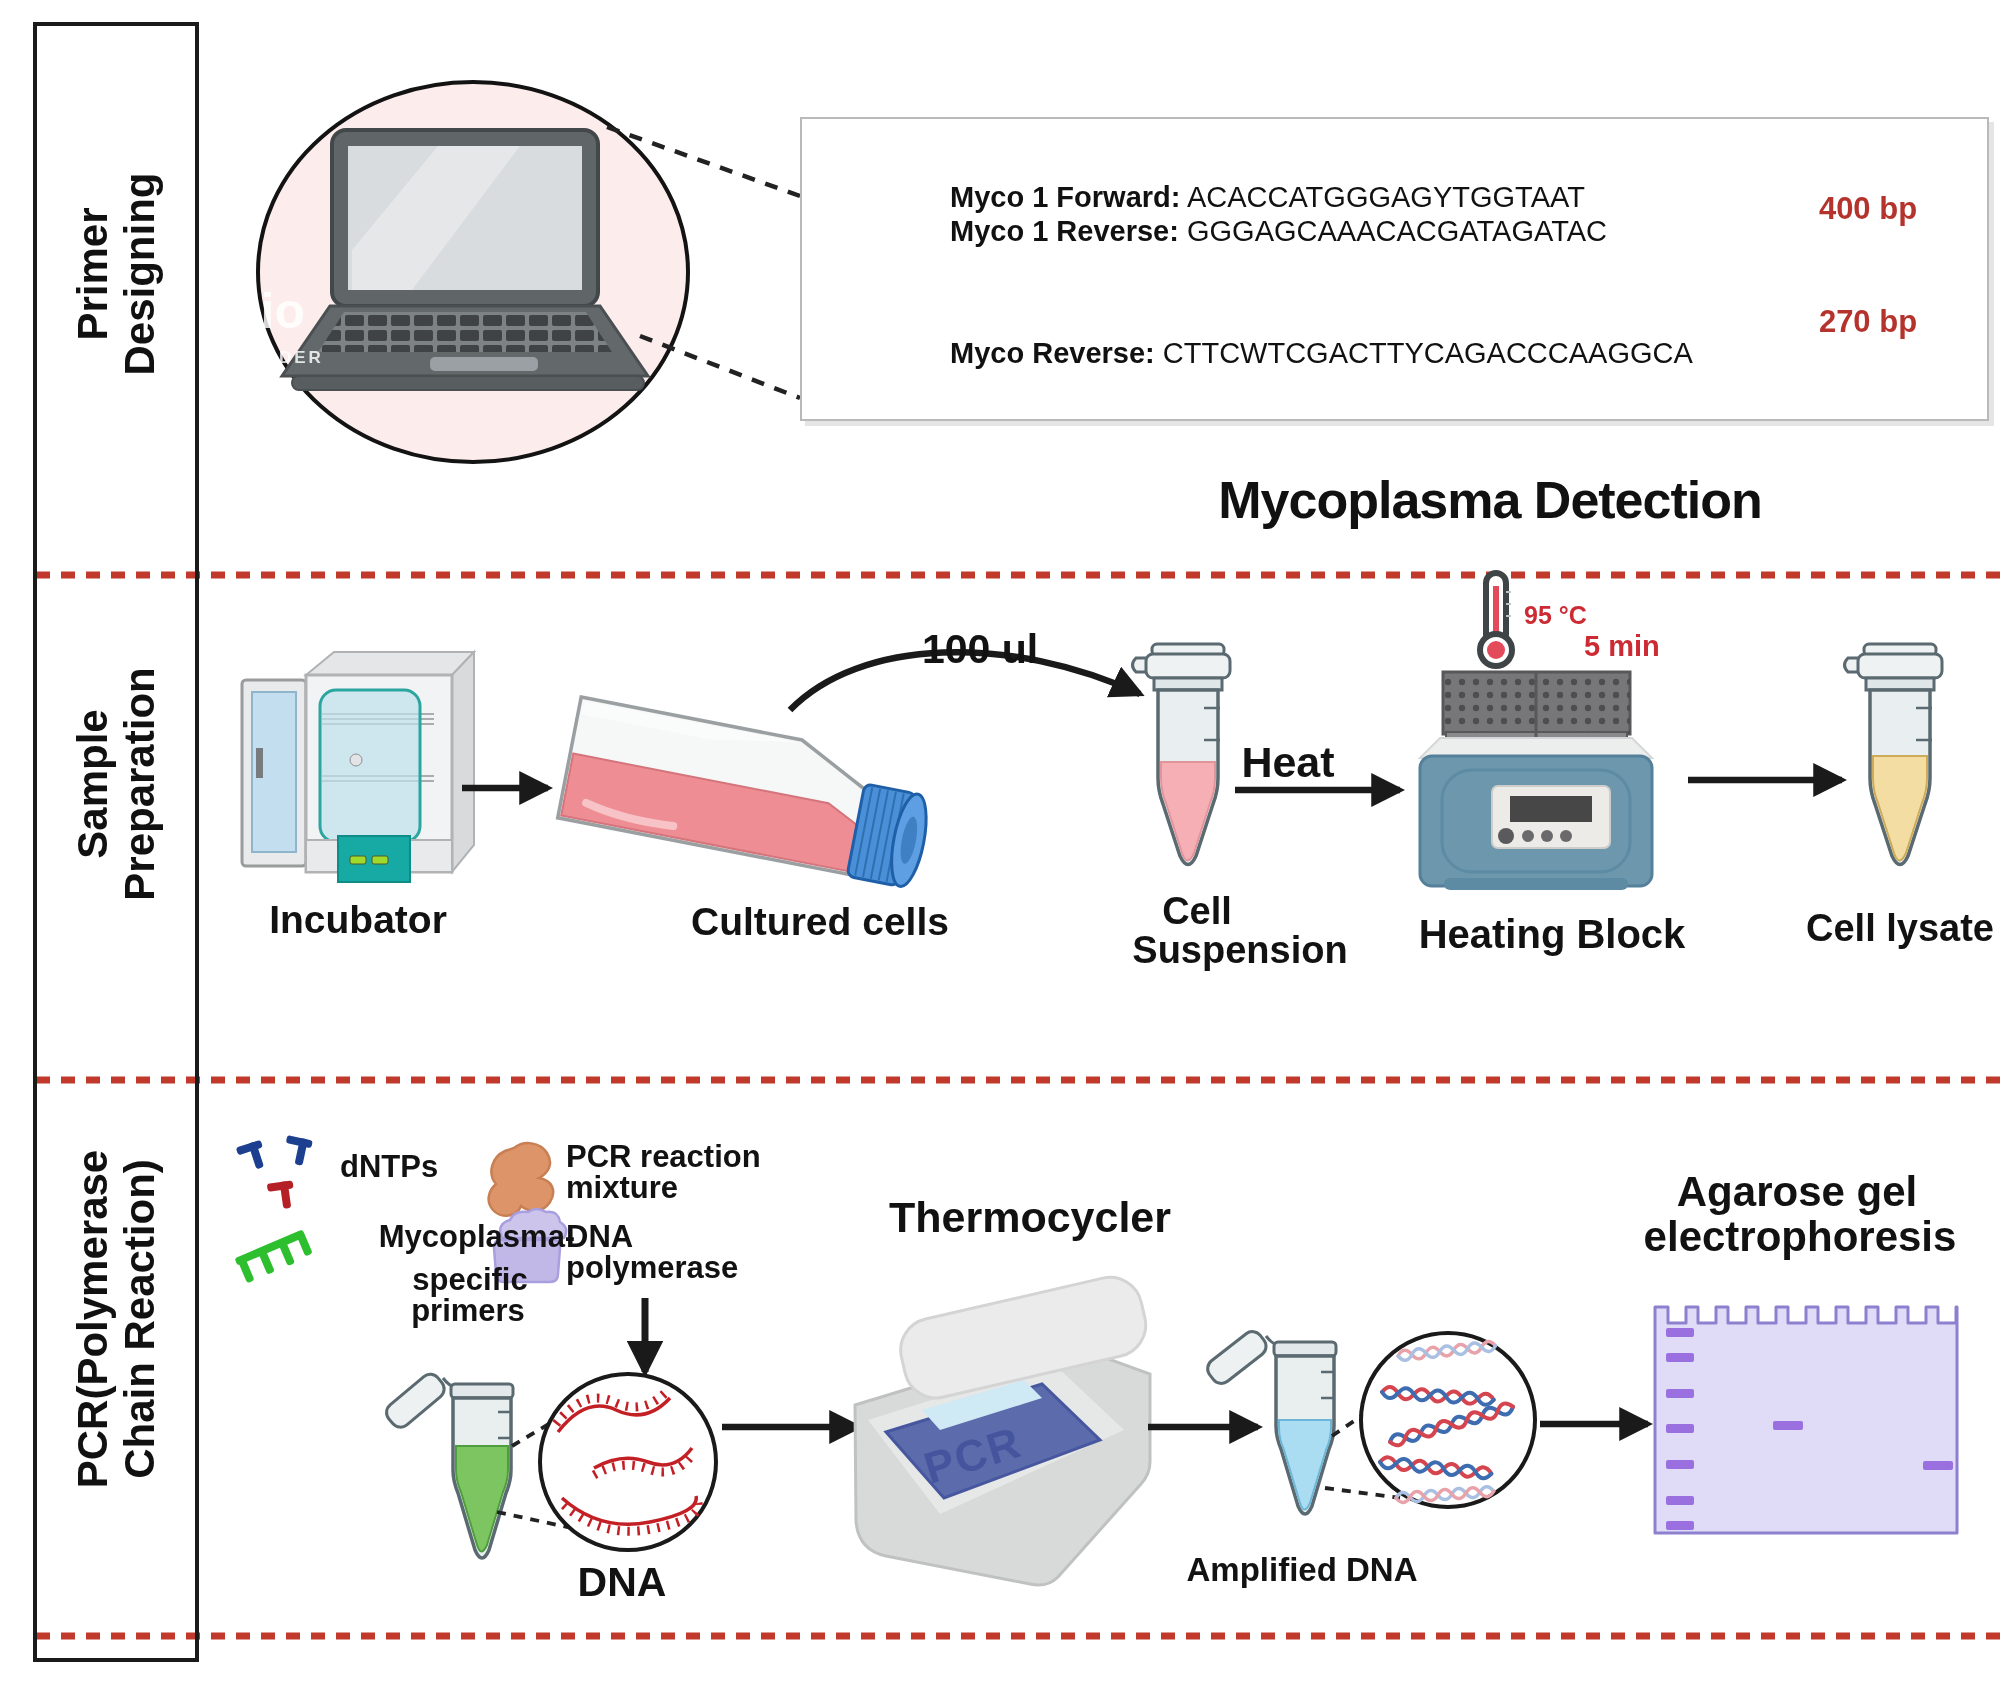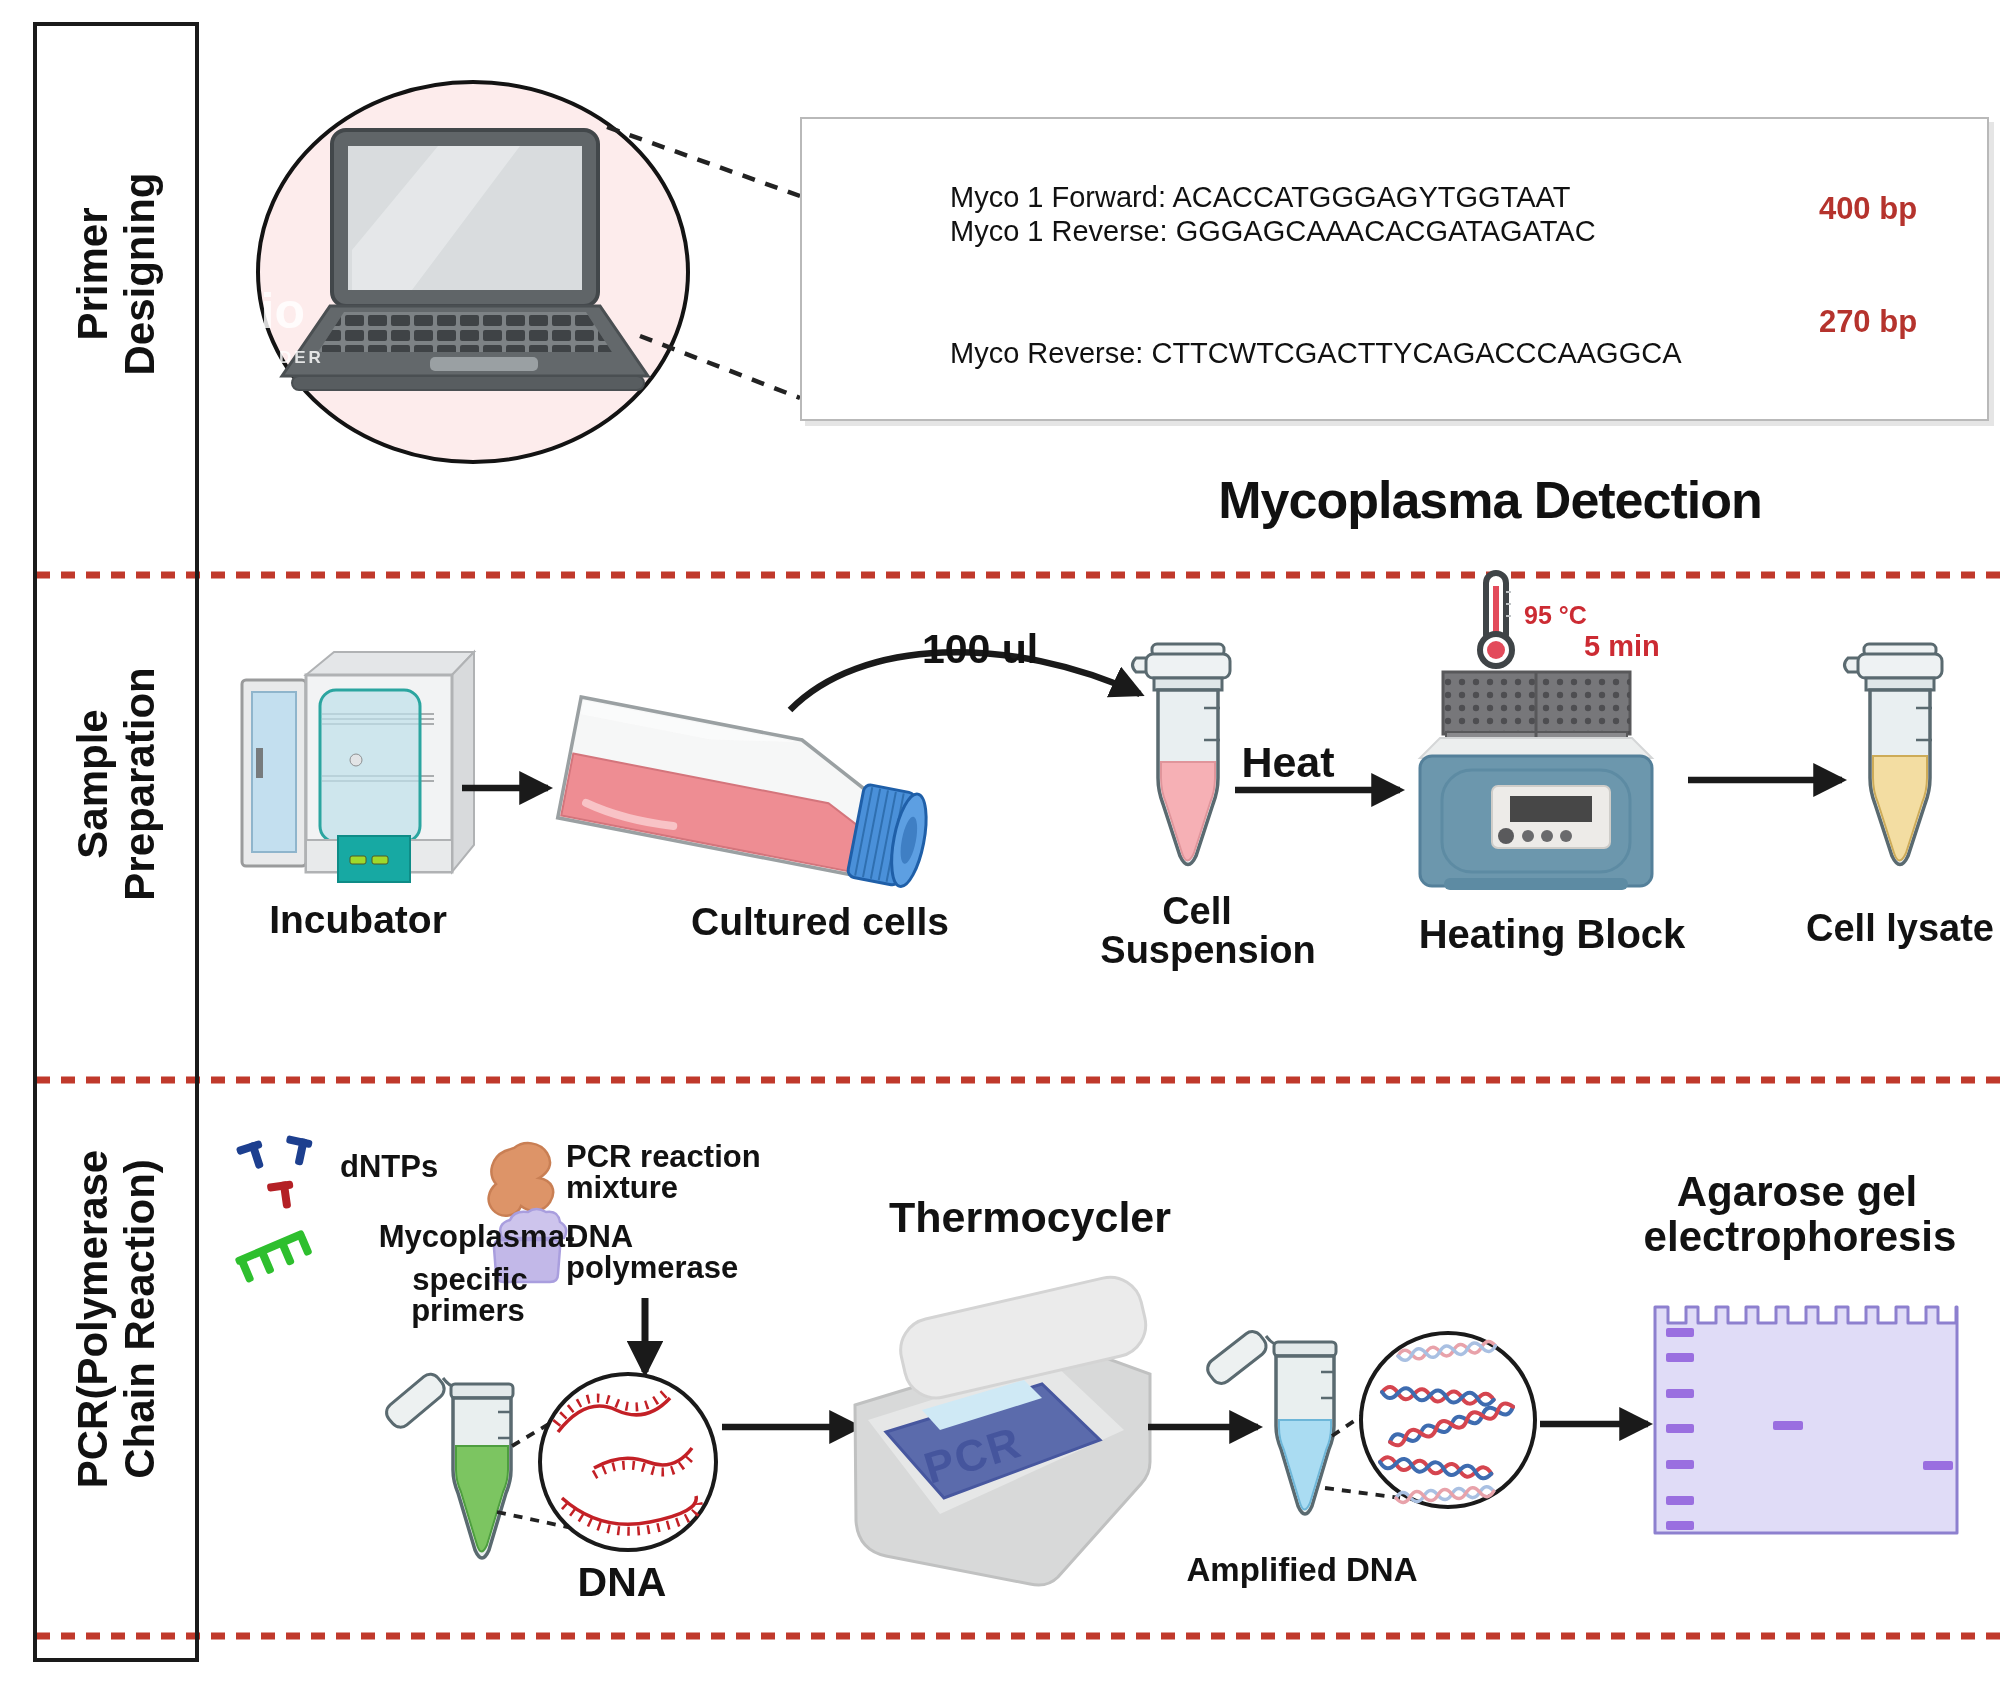--- a/index.html
+++ b/index.html
@@ -6,21 +6,21 @@
   #stage{position:relative;width:2000px;height:1681px;background:#ffffff;overflow:hidden;
          font-family:"Liberation Sans","DejaVu Sans",sans-serif;color:#111;}
   svg.art{position:absolute;left:0;top:0;z-index:1;}
   .txt{position:absolute;z-index:2;font-weight:bold;color:#121212;white-space:nowrap;}
   .ctr{transform:translate(-50%,-50%);text-align:right;}
   .vctr{transform:translate(0,-50%);}
   
   .seqbox{position:absolute;left:800px;top:117px;width:1185px;height:300px;background:#fff;
           border:2px solid #b9b9b9;box-shadow:5px 5px 0 rgba(0,0,0,0.10);z-index:1;}
   .seqrow{position:absolute;left:950px;z-index:2;font-size:29px;color:#111;white-space:nowrap;}
-  .seqrow b{font-weight:normal;}
+  .seqrow b{font-weight:bold;}
   .bp{position:absolute;z-index:2;font-size:31px;font-weight:bold;color:#b5332d;transform:translate(-50%,-50%);}
   .title{position:absolute;left:1490px;top:500px;transform:translate(-50%,-50%);z-index:2;
          font-size:52px;font-weight:800;letter-spacing:-1px;white-space:nowrap;}
   
   .sidebar{position:absolute;left:33px;top:22px;width:158px;height:1632px;border:4px solid #1a1a1a;z-index:3;}
   .side-label{position:absolute;left:50%;width:620px;text-align:center;
               transform:translate(-50%,-50%) rotate(-90deg);font-size:42px;font-weight:bold;line-height:1.12;}
   .wm{position:absolute;z-index:2;color:rgba(255,255,255,0.82);font-weight:700;}
   .redlbl{color:#cc2b33;}
   .lg{font-size:31px;}
@@ -309,21 +309,21 @@
 
 <div class="title">Mycoplasma Detection</div>
 
 <div class="wm" style="left:230px;top:282px;font-size:50px">bio</div>
 <div class="wm" style="left:234px;top:348px;font-size:17px;letter-spacing:3px">RENDER</div>
 
 <div class="txt ctr" style="left:358px;top:920px;font-size:39px">Incubator</div>
 <div class="txt ctr" style="left:820px;top:922px;font-size:39px">Cultured cells</div>
 <div class="txt ctr" style="left:980px;top:649px;font-size:41px">100 ul</div>
 <div class="txt ctr" style="left:1197px;top:911px;font-size:38px">Cell</div>
-<div class="txt ctr" style="left:1208px;top:950px;font-size:38px">Suspension</div>
+<div class="txt ctr" style="left:1240px;top:950px;font-size:38px">Suspension</div>
 <div class="txt ctr" style="left:1288px;top:762px;font-size:43px">Heat</div>
 <div class="txt redlbl" style="left:1524px;top:601px;font-size:25px">95 °C</div>
 <div class="txt redlbl" style="left:1584px;top:630px;font-size:29px">5 min</div>
 <div class="txt ctr" style="left:1552px;top:934px;font-size:40px">Heating Block</div>
 <div class="txt ctr" style="left:1900px;top:928px;font-size:38px">Cell lysate</div>
 
 <div class="txt vctr lg" style="left:340px;top:1167px">dNTPs</div>
 <div class="txt ctr lg" style="left:477px;top:1237px">Mycoplasma-</div>
 <div class="txt ctr lg" style="left:470px;top:1280px">specific</div>
 <div class="txt ctr lg" style="left:468px;top:1311px">primers</div>

